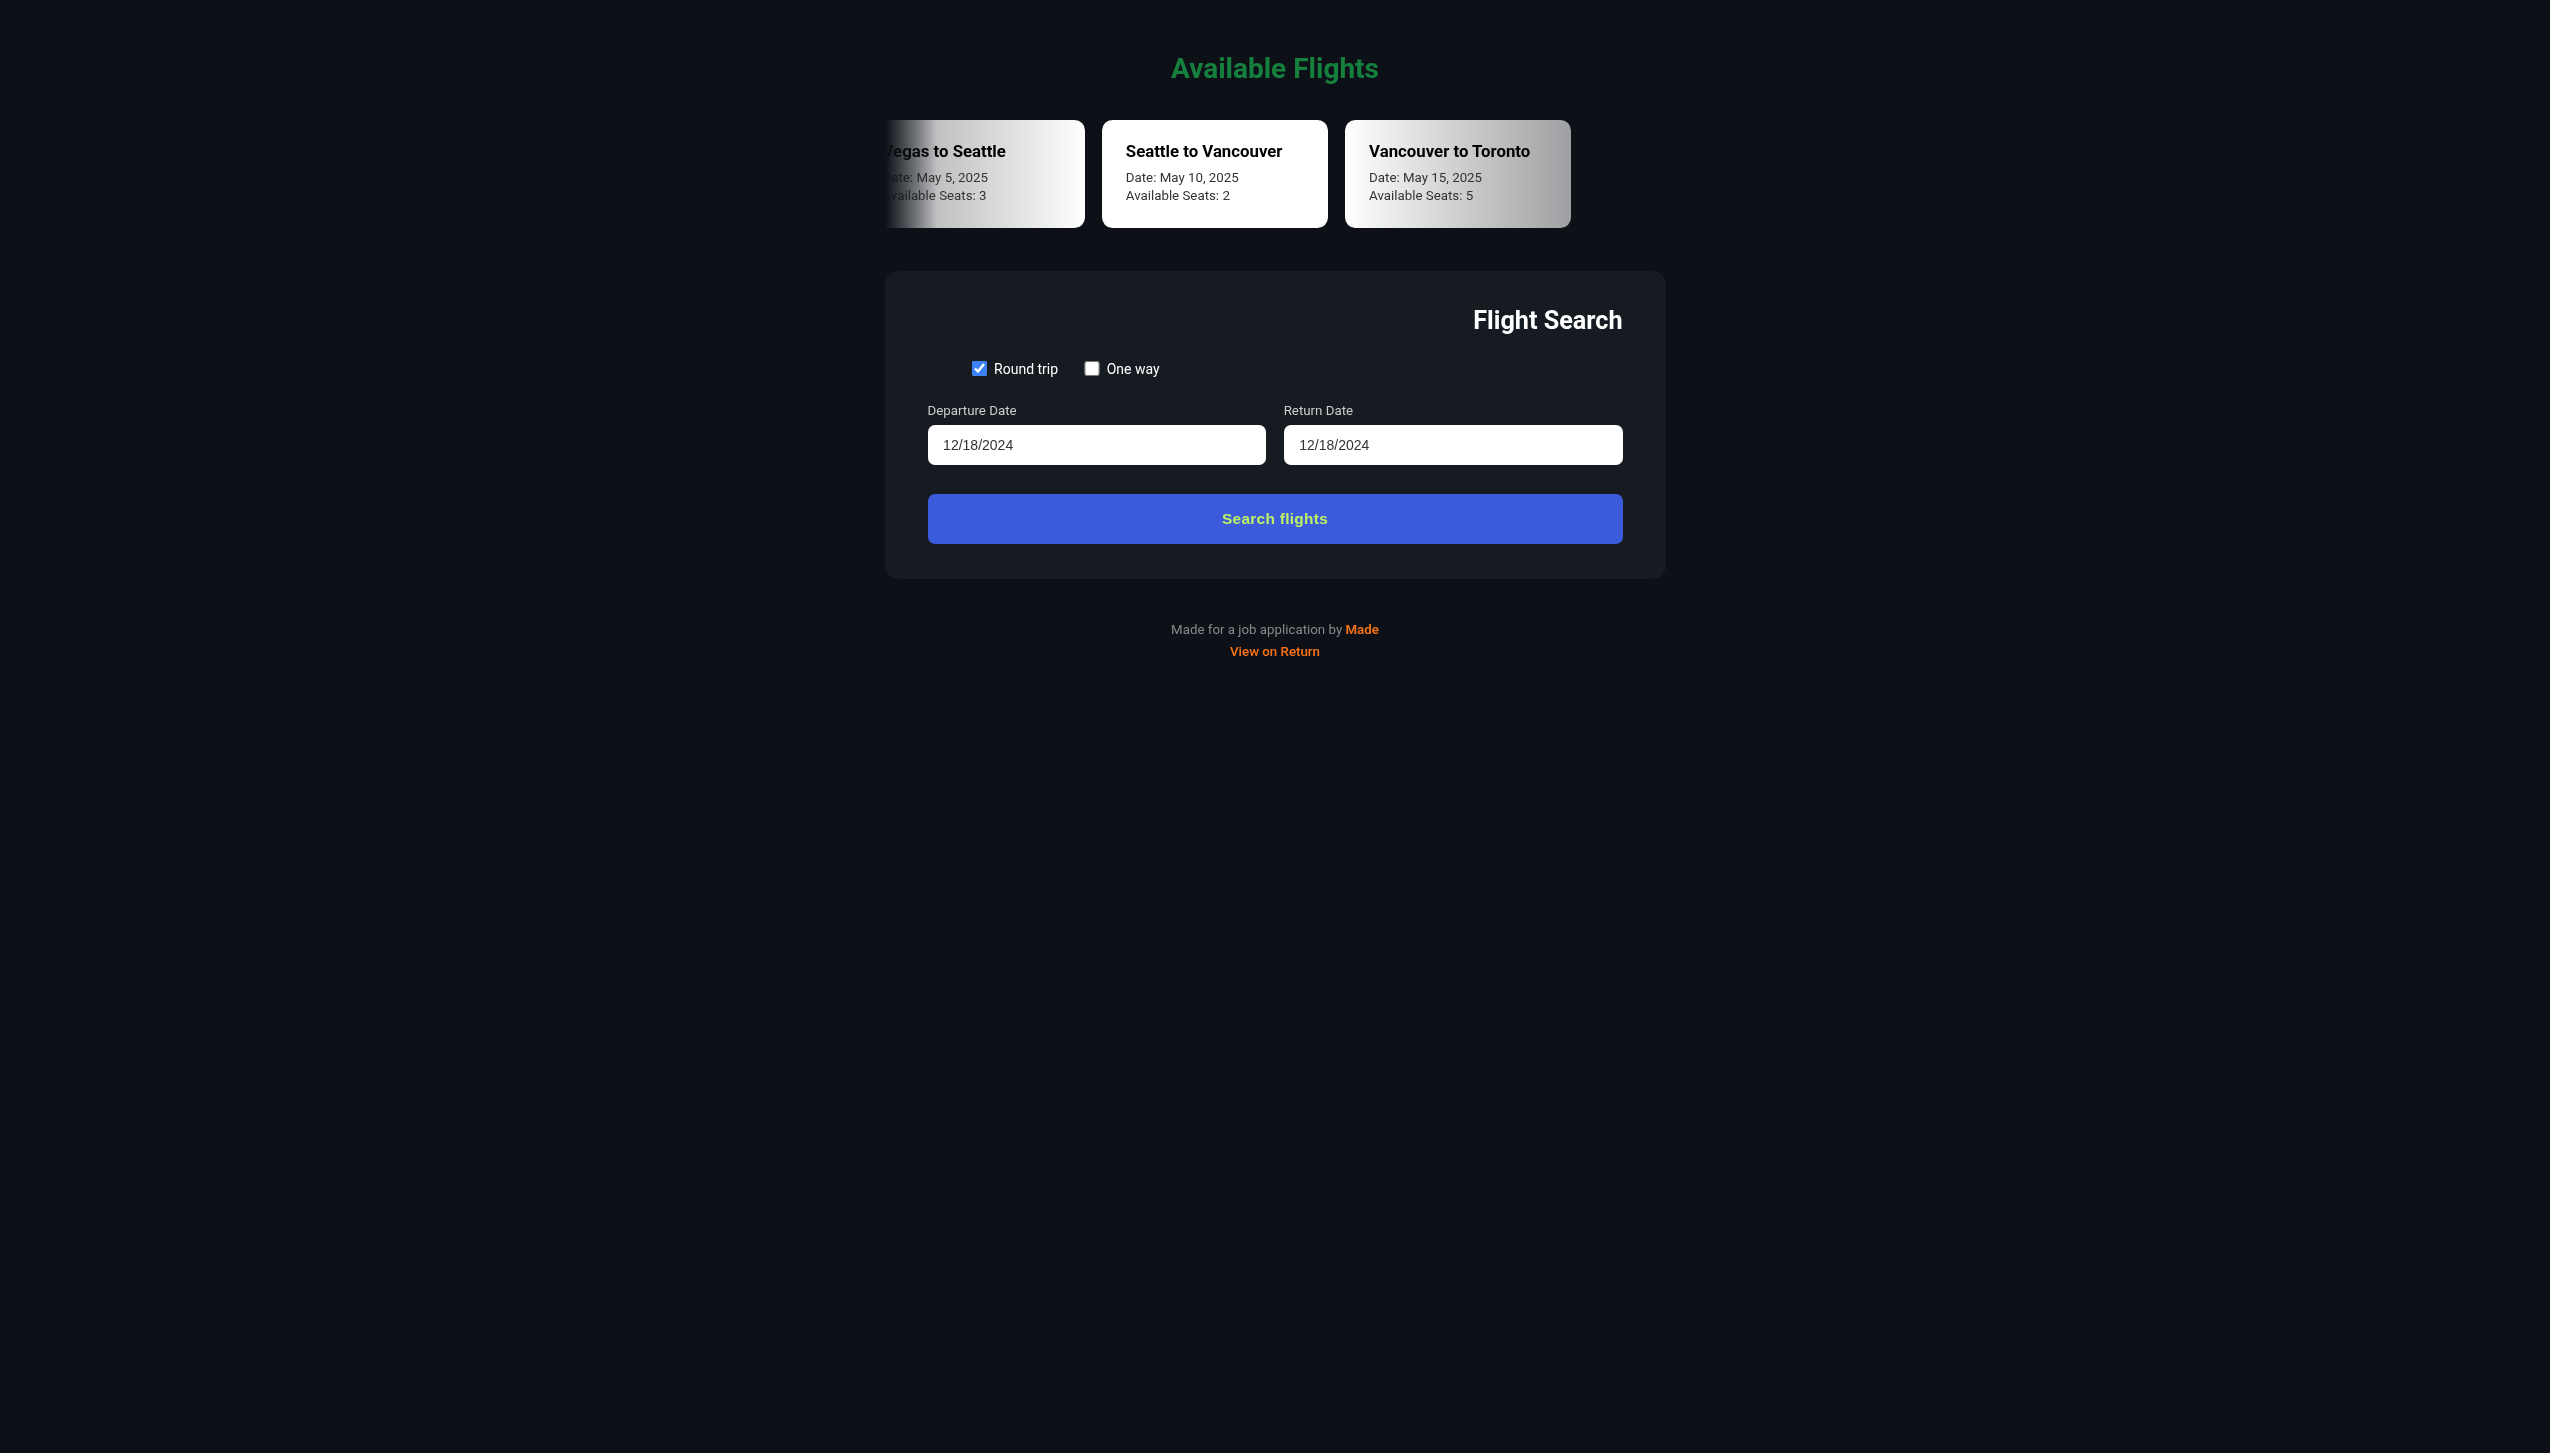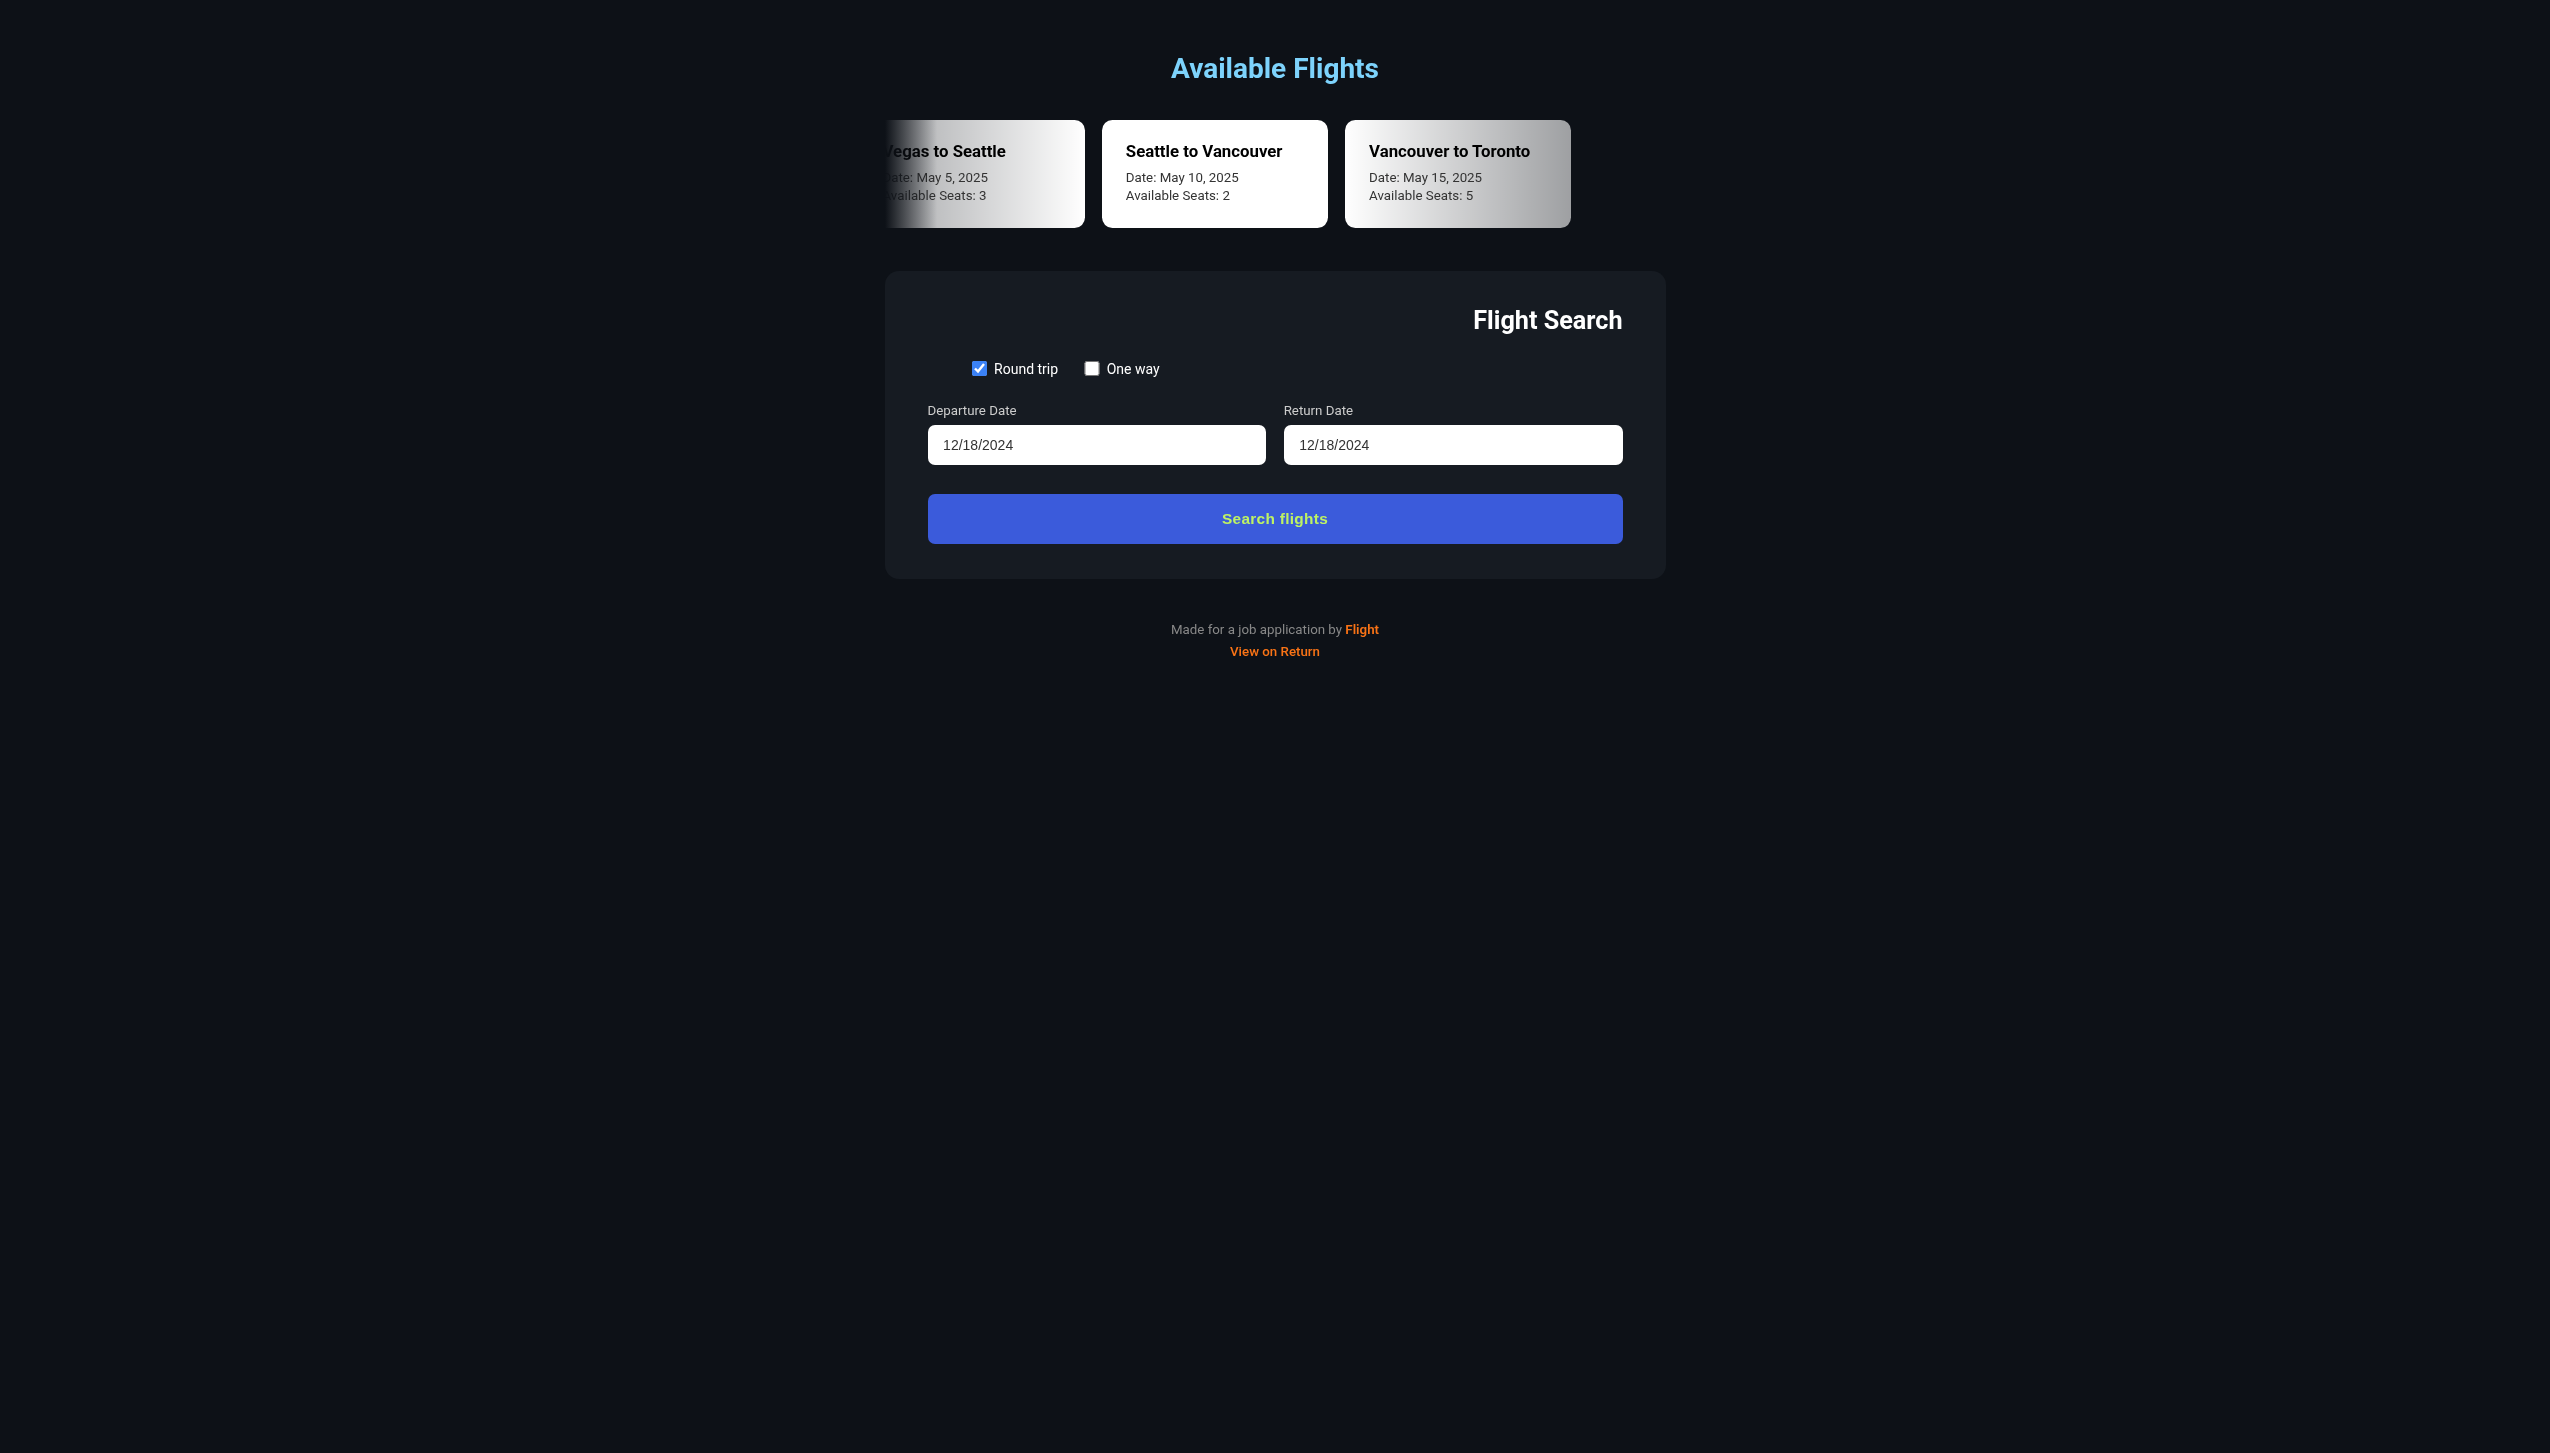--- a/index.html
+++ b/index.html
@@ -16,21 +16,21 @@
       display: flex;
       flex-direction: column;
       align-items: center;
       padding: 52px 17.3px;
     }
 
     .page-title {
       font-size: 2rem;
       font-weight: 700;
       margin-bottom: 35px;
-      color: #7dd3fc;
+      color: #15803d;
     }
 
     .flights-carousel {
       display: flex;
       gap: 17.3px;
       width: 100%;
       max-width: 781px;
       overflow: hidden;
       margin-bottom: 43px;
       position: relative;
@@ -248,16 +248,16 @@
     <div class="form-group">
       <label class="form-label">Return Date</label>
       <input class="form-input" type="text" value="12/18/2024" style="">
     </div>
   </div>
 
   <button class="search-button">Search flights</button>
 </div>
 
 <div class="footer">
-  <span>Made for a job application by </span><span class="footer-name">Flight</span>
+  <span>Made for a job application by </span><span class="footer-name">Made</span>
   <a class="footer-link" href="#">View on Return</a>
 </div>
 
 
 </body></html>

